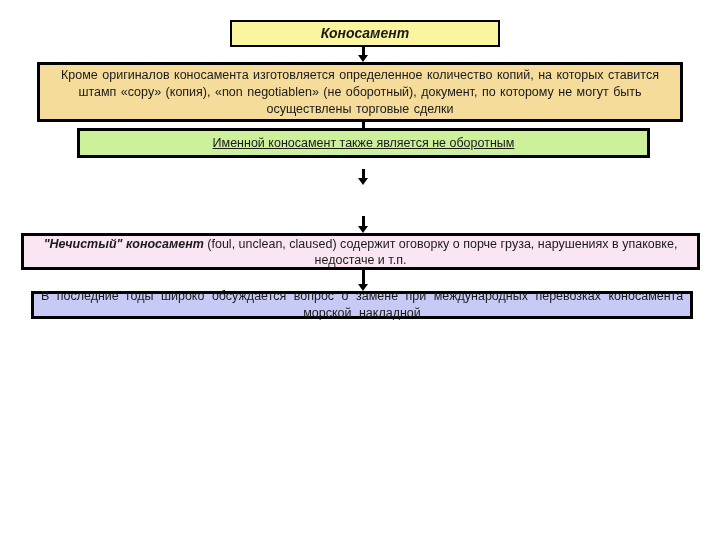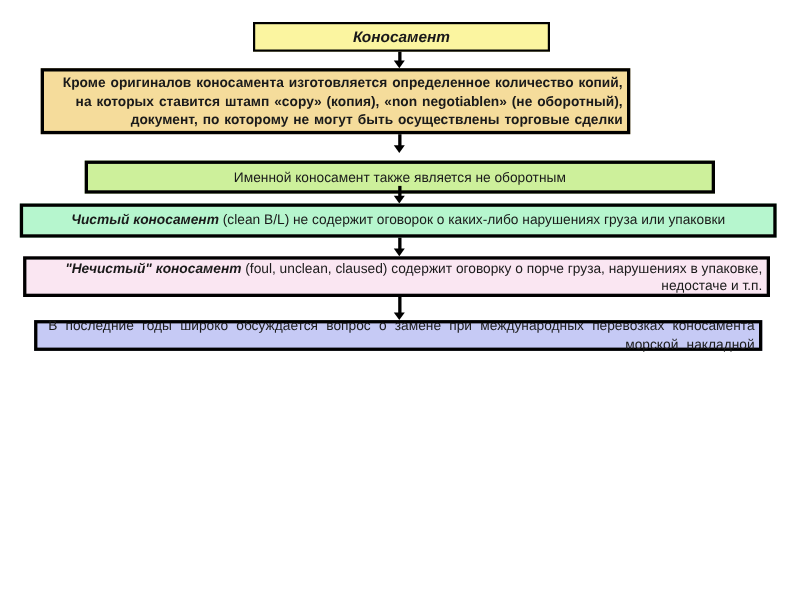--- a/index.html
+++ b/index.html
@@ -16,42 +16,42 @@
     font-family: "Liberation Sans", "DejaVu Sans", sans-serif;
     color: #1a1a1a;
   }
   .node {
     position: absolute;
     box-sizing: border-box;
     border: 3px solid #000000;
     display: flex;
     align-items: center;
     justify-content: center;
-    text-align: right;
+    text-align: center;
     font-size: 12.5px;
     line-height: 17px;
     padding: 2px 4px;
   }
   .title-box {
     left: 230px; top: 20px; width: 270px; height: 27px;
     border-width: 2px;
     background: #FBF5A0;
     font-size: 14px;
     font-weight: bold;
     font-style: italic;
   }
   .box-copies {
-    left: 37px; top: 62px; width: 536px; height: 60px;
+    left: 37px; top: 62px; width: 646px; height: 60px;
     background: #F5DC9B;
     word-spacing: 1px;
-    font-weight: bold;
   }
   .box-named {
-    left: 77px; top: 146px; width: 573px; height: 30px;
+    left: 77px; top: 128px; width: 573px; height: 30px;
     background: #CDF09B;
+    text-decoration: underline;
   }
   .box-clean {
     left: 18px; top: 185px; width: 688px; height: 31px;
     background: #B6F6CE;
   }
   .box-unclean {
     left: 21px; top: 233px; width: 679px; height: 37px;
     background: #FAE6F2;
     line-height: 16px;
   }
@@ -119,23 +119,20 @@
 
   <div class="node box-named">
     <span>Именной коносамент также является не оборотным</span>
   </div>
 
   <div class="arrow arrow-3">
     <div class="stem"></div>
     <div class="head"></div>
   </div>
 
-  <div class="node box-clean">
-    <span><span class="lead">Чистый коносамент</span><span> (clean B/L) не содержит оговорок о каких-либо нарушениях груза или упаковки</span></span>
-  </div>
 
   <div class="arrow arrow-4">
     <div class="stem"></div>
     <div class="head"></div>
   </div>
 
   <div class="node box-unclean">
     <span><span class="lead">"Нечистый" коносамент</span><span> (foul, unclean, claused) содержит оговорку о порче груза, нарушениях в упаковке, недостаче и т.п.</span></span>
   </div>
 

